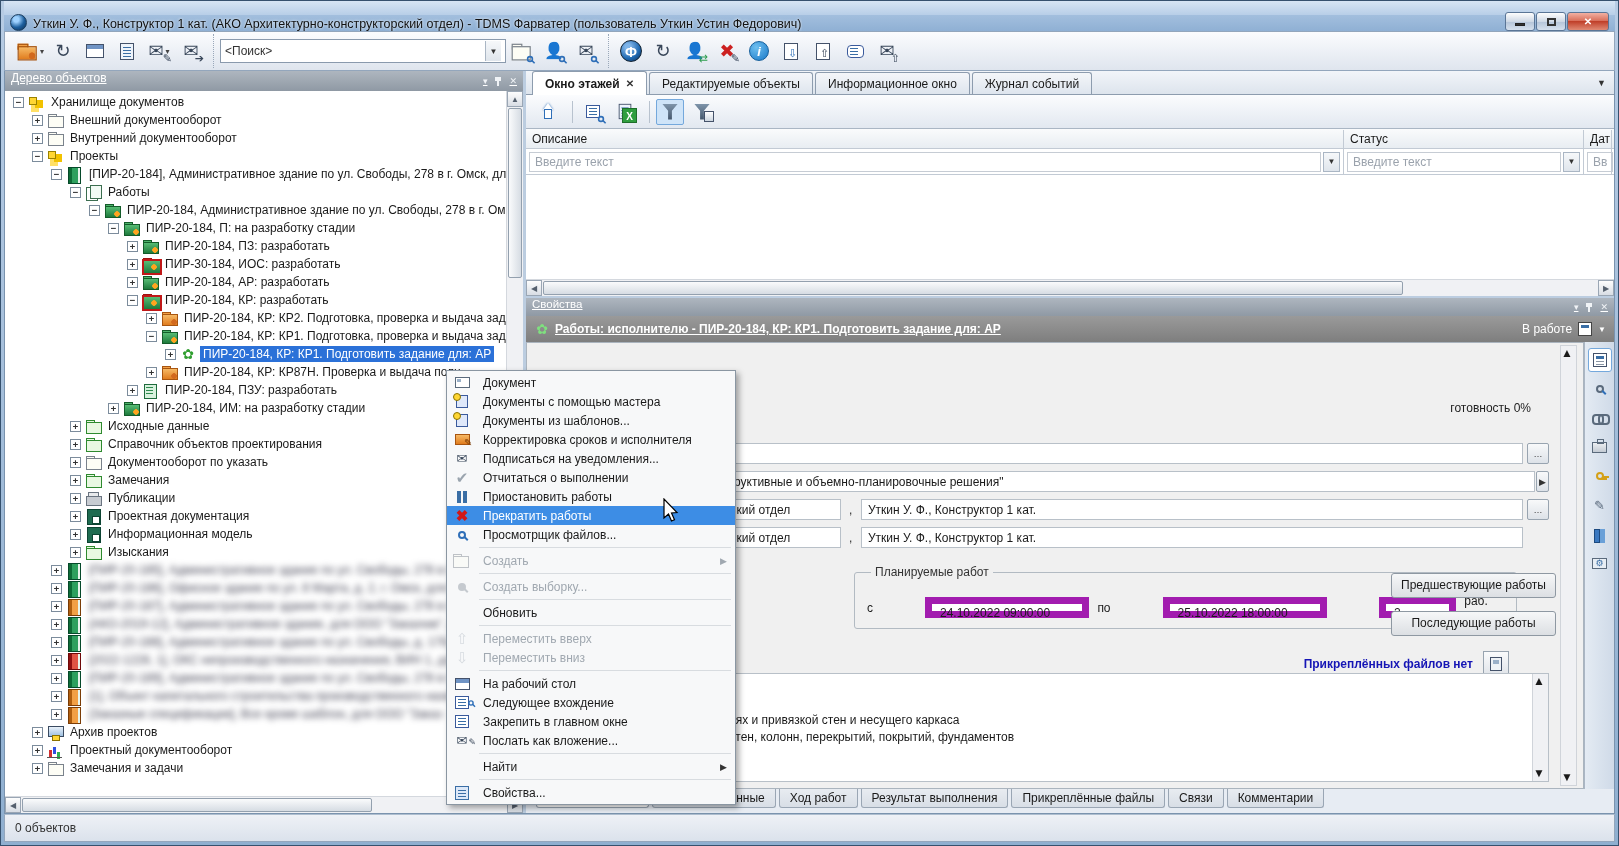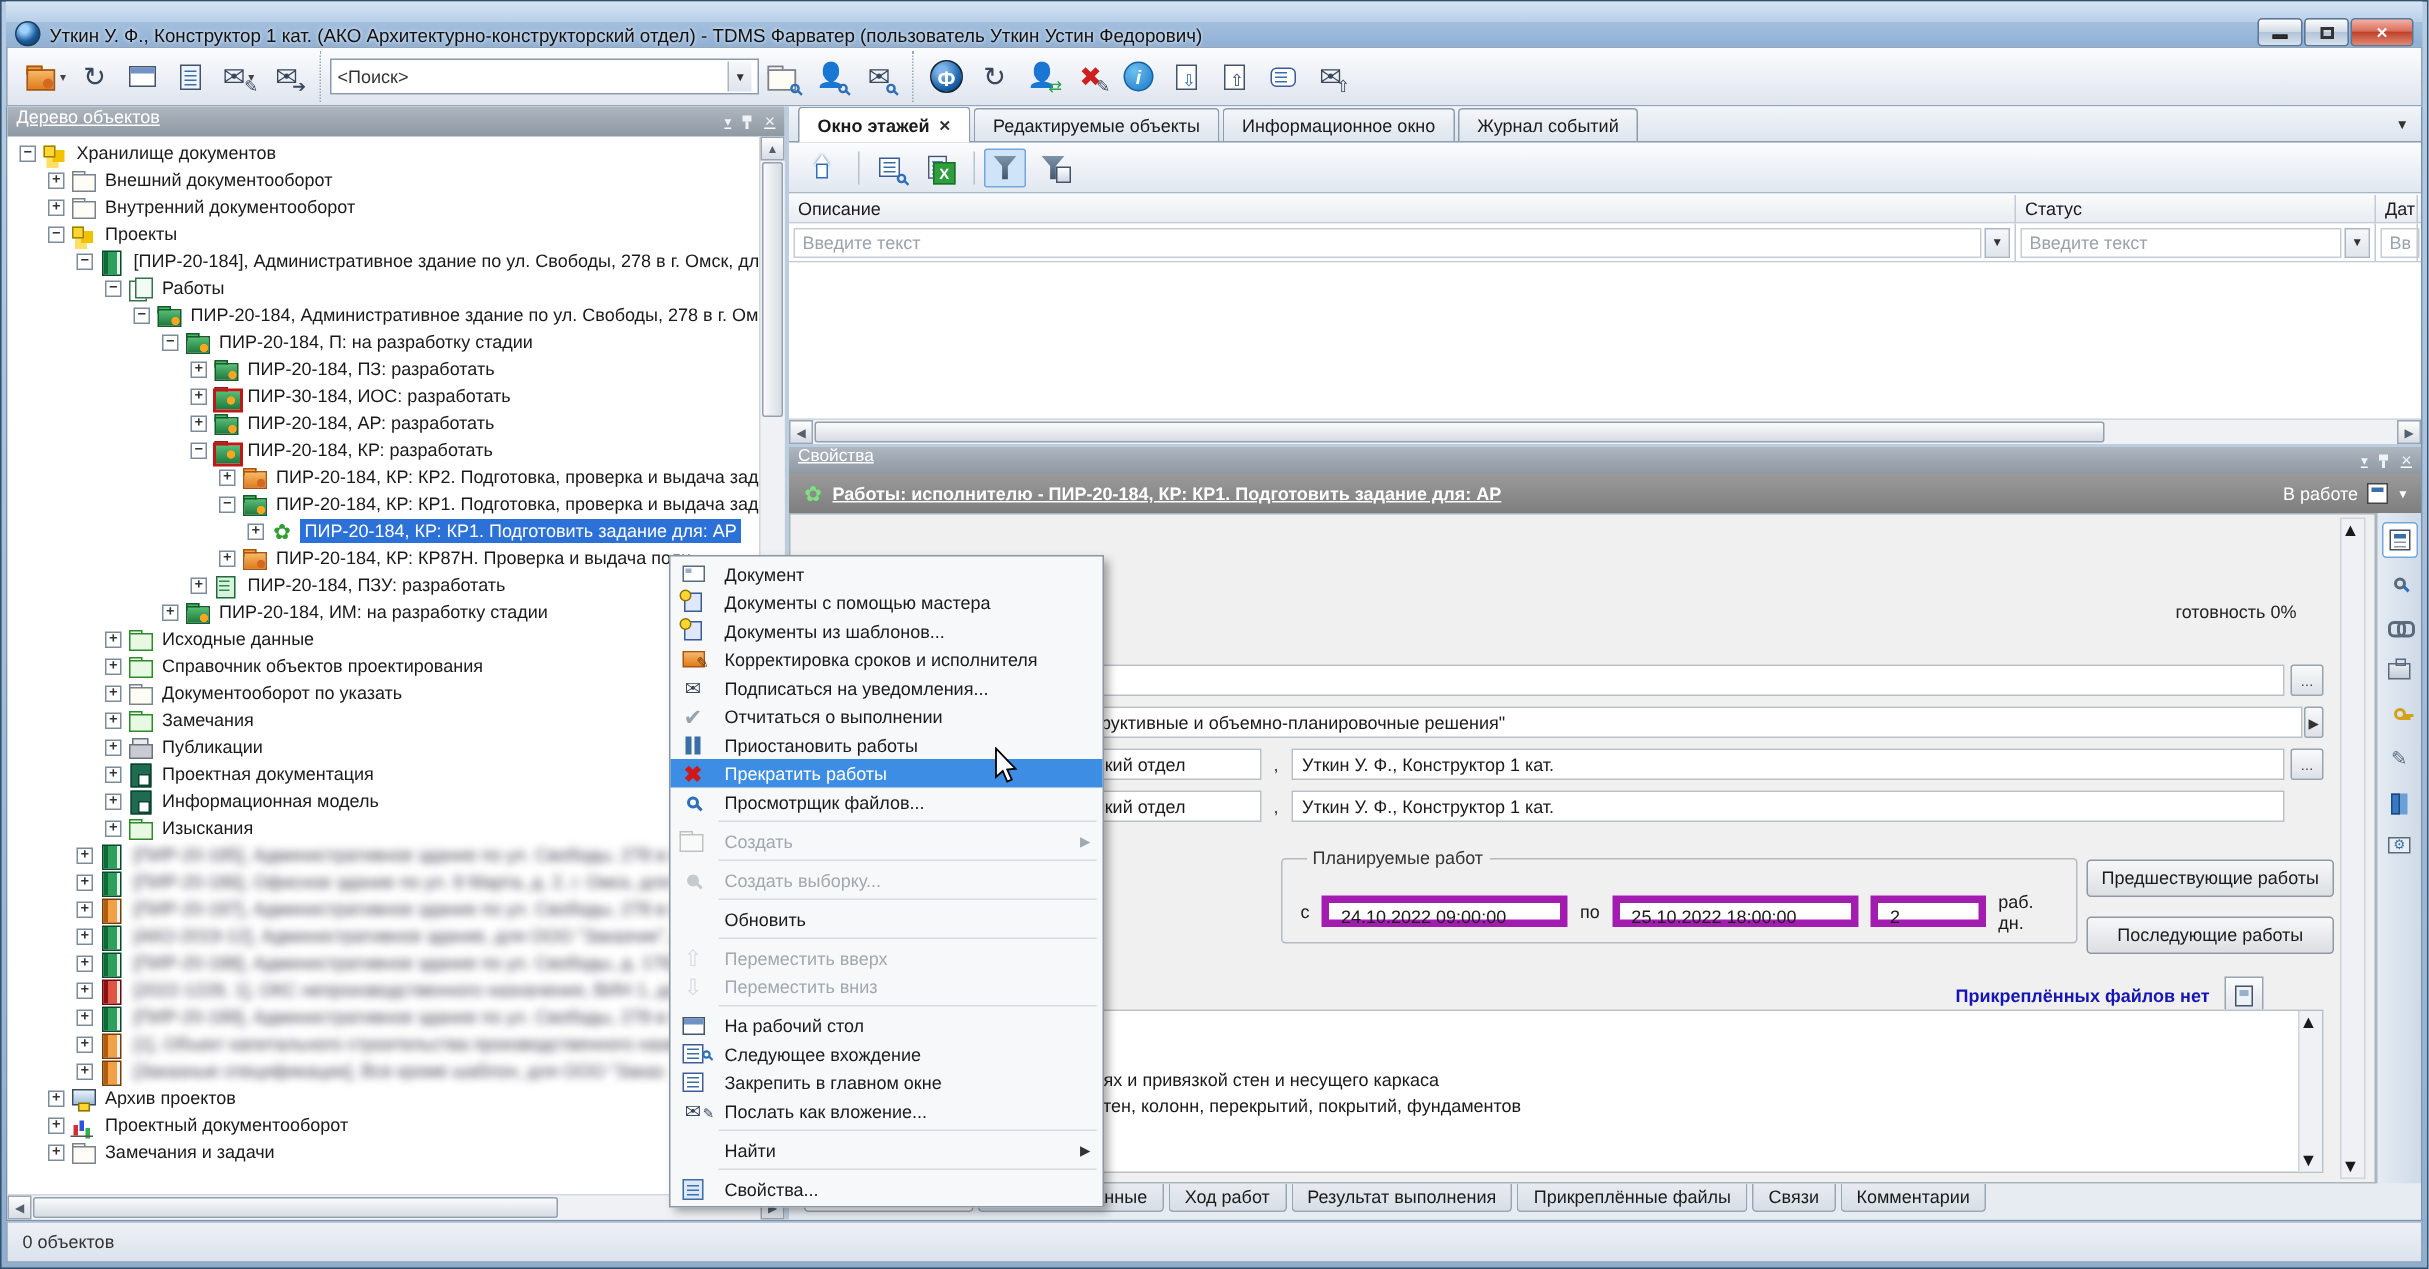--- a/index.html
+++ b/index.html
@@ -171,21 +171,21 @@
   #card { flex:1; background:#f0f0f0; position:relative; border:1px solid #aab4be; overflow:hidden; }
   .ready { position:absolute; top:58px; right:52px; color:#222; }
   .inp { position:absolute; height:21px; background:#fff; border:1px solid #b8c0c8; display:flex; align-items:center;
          padding:0 6px; white-space:nowrap; overflow:hidden; }
   .sbtn { position:absolute; height:21px; width:22px; background:linear-gradient(#f8f9fa,#dde2e8); border:1px solid #98a4b0;
           border-radius:2px; display:flex; align-items:center; justify-content:center; font-size:9px; color:#333; }
   .comma { position:absolute; color:#333; }
   fieldset#planned { position:absolute; left:327px; top:222px; width:527px; height:64px; border:1px solid #b2bac2; border-radius:3px;
           padding:8px 10px 0 12px; display:flex; align-items:center; gap:8px; }
   fieldset#planned legend { padding:0 4px; margin-left:4px; color:#333; }
-  fieldset#planned .dinp { height:21px; background:#fff; border:5px solid #a21caf; padding:2px 8px; white-space:nowrap; }
+  fieldset#planned .dinp { height:21px; background:#fff; border:7px solid #a21caf; padding:2px 8px; white-space:nowrap;margin-left:44px; }
   .wbtn2 { position:absolute; left:864px; width:165px; height:25px; background:linear-gradient(#f6f7f8,#dcdfe3);
            border:1px solid #8e98a2; border-radius:3px; text-align:center; line-height:23px; }
   .attach { position:absolute; top:314px; right:110px; color:#1515b5; font-weight:bold; }
   .attach-btn { position:absolute; top:308px; right:74px; width:26px; height:26px; background:linear-gradient(#fafbfc,#dfe3e8);
                 border:1px solid #98a4b0; display:flex; align-items:center; justify-content:center; }
   .attach-btn .dev { width:12px; height:14px; border:1px solid #44526a; background:#eef2f6; position:relative; }
   .attach-btn .dev:before { content:""; position:absolute; left:2px; top:2px; width:6px; height:4px; background:#9ab0c8; }
   #tasktext { position:absolute; left:6px; right:34px; top:330px; bottom:6px; background:#fff; border:1px solid #b8c0c8;
               padding:4px 8px; line-height:17px; overflow:hidden; }
   #tasktext .tline { white-space:nowrap; }

